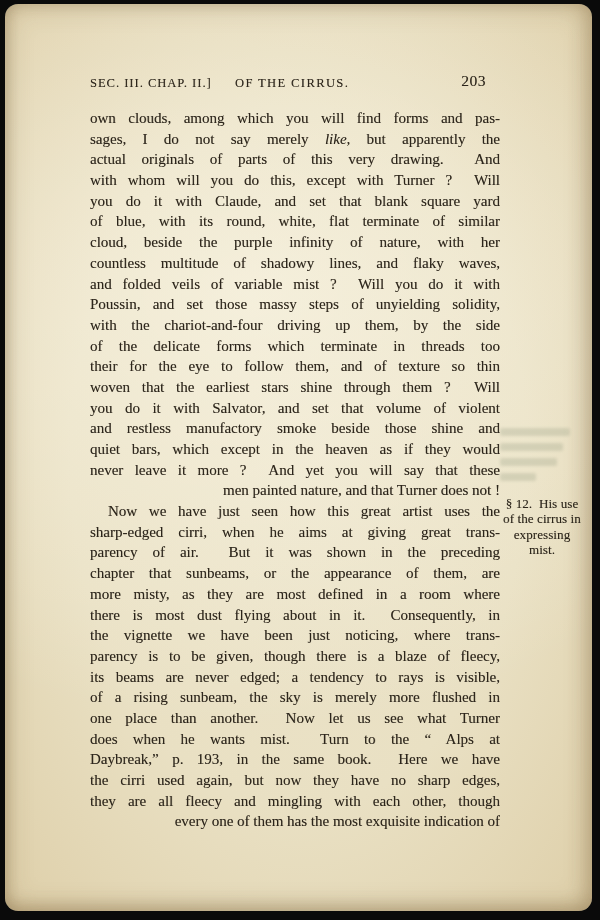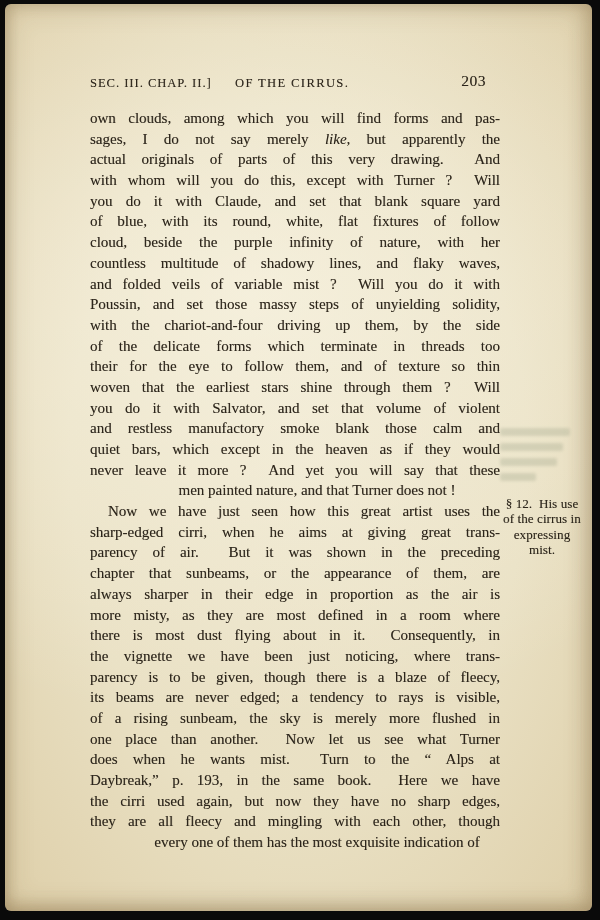--- a/index.html
+++ b/index.html
@@ -9,21 +9,21 @@
   }
   html,body{margin:0;padding:0;}
   body{
     width:600px;height:920px;position:relative;overflow:hidden;
     background:var(--frame);
     font-family:"Liberation Serif","DejaVu Serif",serif;
   }
   .scan-frame{position:absolute;inset:0;background:var(--frame);}
   .paper{
     position:absolute;left:5px;top:4px;right:8px;bottom:9px;
-    border-radius:6px;
+    border-radius:13px;
     background:
       radial-gradient(900px 700px at 42% 32%, rgba(255,252,240,.50), rgba(255,252,240,0) 62%),
       radial-gradient(ellipse at 50% 50%, #ece4ca 0%, #e9e0c3 55%, #decfa9 100%);
     box-shadow:
       inset 0 0 28px rgba(110,85,45,.25),
       inset -10px 0 16px rgba(110,85,45,.14),
       inset 0 -9px 14px rgba(110,85,45,.14),
       inset 6px 0 10px rgba(110,85,45,.10);
   }
   .ink{color:var(--ink);text-shadow:.3px .3px .3px rgba(44,37,27,.35);}
@@ -31,21 +31,21 @@
   .page-header{position:absolute;left:85px;top:70px;width:410px;height:20px;font-size:12.5px;letter-spacing:1px;}
   .h-left{position:absolute;left:0;top:2px;white-space:nowrap;}
   .h-center{position:absolute;left:145px;top:2px;white-space:nowrap;letter-spacing:1.4px;}
   .h-page{position:absolute;right:14px;top:-2px;font-size:15.5px;letter-spacing:.5px;}
 
   .body-text{position:absolute;left:85px;top:104px;width:410px;font-size:15px;line-height:20.7px;}
   .jline{
     text-align:justify;height:20.7px;overflow:hidden;white-space:normal;
   }
   .jline::after{content:"";display:inline-block;width:100%;height:0;}
-  .jline.lastline{text-align:center;margin-left:44px;}
+  .jline.lastline{text-align:right;margin-left:44px;}
   .jline.lastline::after{content:none;}
   .jline.indent{text-indent:18px;}
 
   .margin-note{position:absolute;left:494px;top:492px;width:86px;font-size:13px;line-height:15.3px;letter-spacing:.1px;text-align:center;}
   .margin-note .mn-line{white-space:nowrap;}
 
   .bleed-through{position:absolute;left:495px;top:424px;width:78px;opacity:.30;filter:blur(1.6px);}
   .bleed-through .b-row{height:8px;margin-bottom:7px;background:#9aa186;border-radius:2px;}
   .bleed-through .b1{width:70px;}
   .bleed-through .b2{width:63px;}
@@ -63,39 +63,38 @@
       <span class="h-center">OF THE CIRRUS.</span>
       <span class="h-page">203</span>
     </div>
 
     <div class="body-text ink">
         <div class="jline">own clouds, among which you will find forms and pas-</div>
         <div class="jline">sages, I do not say merely <i>like,</i> but apparently the</div>
         <div class="jline">actual originals of parts of this very drawing.&nbsp; And</div>
         <div class="jline">with whom will you do this, except with Turner ?&nbsp; Will</div>
         <div class="jline">you do it with Claude, and set that blank square yard</div>
-        <div class="jline">of blue, with its round, white, flat fixtures of follow</div>
+        <div class="jline">of blue, with its round, white, flat terminate of similar</div>
         <div class="jline">cloud, beside the purple infinity of nature, with her</div>
         <div class="jline">countless multitude of shadowy lines, and flaky waves,</div>
         <div class="jline">and folded veils of variable mist ?&nbsp; Will you do it with</div>
         <div class="jline">Poussin, and set those massy steps of unyielding solidity,</div>
         <div class="jline">with the chariot-and-four driving up them, by the side</div>
         <div class="jline">of the delicate forms which terminate in threads too</div>
         <div class="jline">their for the eye to follow them, and of texture so thin</div>
         <div class="jline">woven that the earliest stars shine through them ?&nbsp; Will</div>
         <div class="jline">you do it with Salvator, and set that volume of violent</div>
-        <div class="jline">and restless manufactory smoke blank those calm and</div>
+        <div class="jline">and restless manufactory smoke beside those shine and</div>
         <div class="jline">quiet bars, which except in the heaven as if they would</div>
         <div class="jline">never leave it more ?&nbsp; And yet you will say that these</div>
         <div class="jline lastline">men painted nature, and that Turner does not !</div>
         <div class="jline indent">Now we have just seen how this great artist uses the</div>
         <div class="jline">sharp-edged cirri, when he aims at giving great trans-</div>
         <div class="jline">parency of air.&nbsp; But it was shown in the preceding</div>
         <div class="jline">chapter that sunbeams, or the appearance of them, are</div>
-        <div class="jline">always sharper in their edge in proportion as the air is</div>
         <div class="jline">more misty, as they are most defined in a room where</div>
         <div class="jline">there is most dust flying about in it.&nbsp; Consequently, in</div>
         <div class="jline">the vignette we have been just noticing, where trans-</div>
         <div class="jline">parency is to be given, though there is a blaze of fleecy,</div>
         <div class="jline">its beams are never edged; a tendency to rays is visible,</div>
         <div class="jline">of a rising sunbeam, the sky is merely more flushed in</div>
         <div class="jline">one place than another.&nbsp; Now let us see what Turner</div>
         <div class="jline">does when he wants mist.&nbsp; Turn to the “ Alps at</div>
         <div class="jline">Daybreak,” p. 193, in the same book.&nbsp; Here we have</div>
         <div class="jline">the cirri used again, but now they have no sharp edges,</div>

